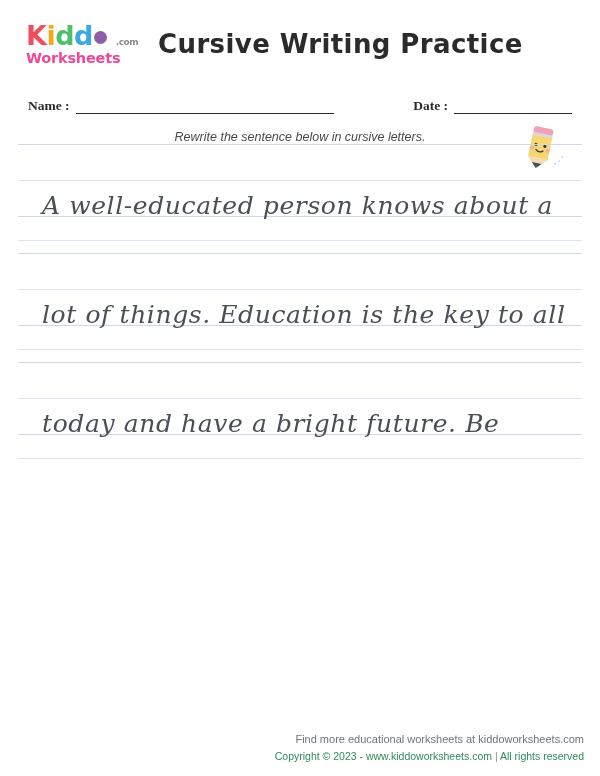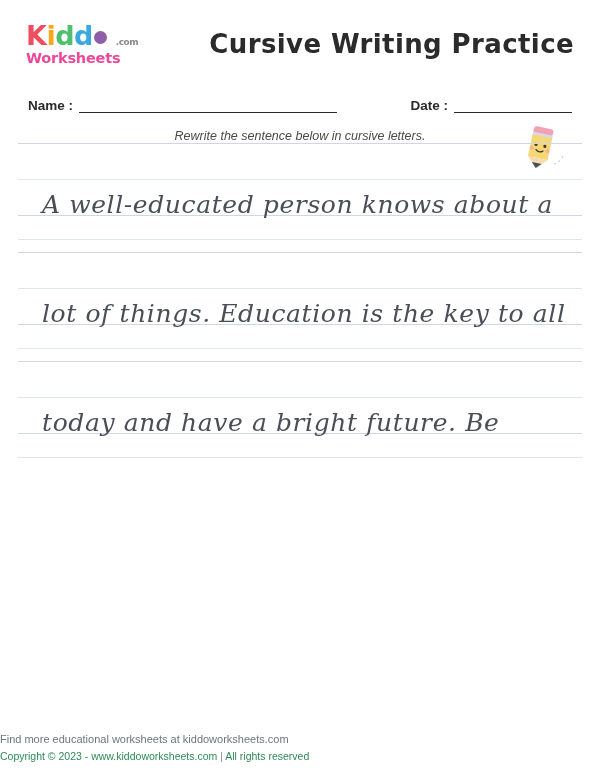--- a/index.html
+++ b/index.html
@@ -68,37 +68,37 @@
   .logo-worksheets {
     font-family: "DejaVu Sans", sans-serif;
     font-weight: bold;
     font-size: 14.5px;
     color: #ec4899;
     letter-spacing: -0.2px;
     margin-top: 1px;
   }
   .title {
     flex: 1;
-    text-align: right;
+    text-align: left;
     font-family: "DejaVu Sans", sans-serif;
     font-weight: bold;
     font-size: 26px;
     color: #2b2b2b;
     letter-spacing: 0.4px;
     padding-left: 4px;
   }
 
   
   .namedate {
     position: relative;
     display: flex;
     align-items: flex-end;
     padding: 0 28px;
     margin-top: 10px;
-    font-family: Liberation Sans, sans-serif;
+    font-family: Liberation Serif, serif;
     font-weight: bold;
     font-size: 13.5px;
     color: #2b2b2b;
   }
   .nd-label { white-space: nowrap; }
   .nd-line {
     border-bottom: 1.6px solid #2b2b2b;
     height: 13px;
     margin-left: 6px;
   }
@@ -163,21 +163,21 @@
     white-space: nowrap;
     padding-bottom: 4px;
   }
 
   
   .footer {
     position: absolute;
     left: 0;
     right: 16px;
     bottom: 14px;
-    text-align: left;
+    text-align: right;
     font-family: "Liberation Sans", sans-serif;
   }
   .footer-line1 {
     font-size: 11px;
     color: #6d7580;
     margin-bottom: 5px;
   }
   .footer-line2 {
     font-size: 10.5px;
     color: #2e8b57;

